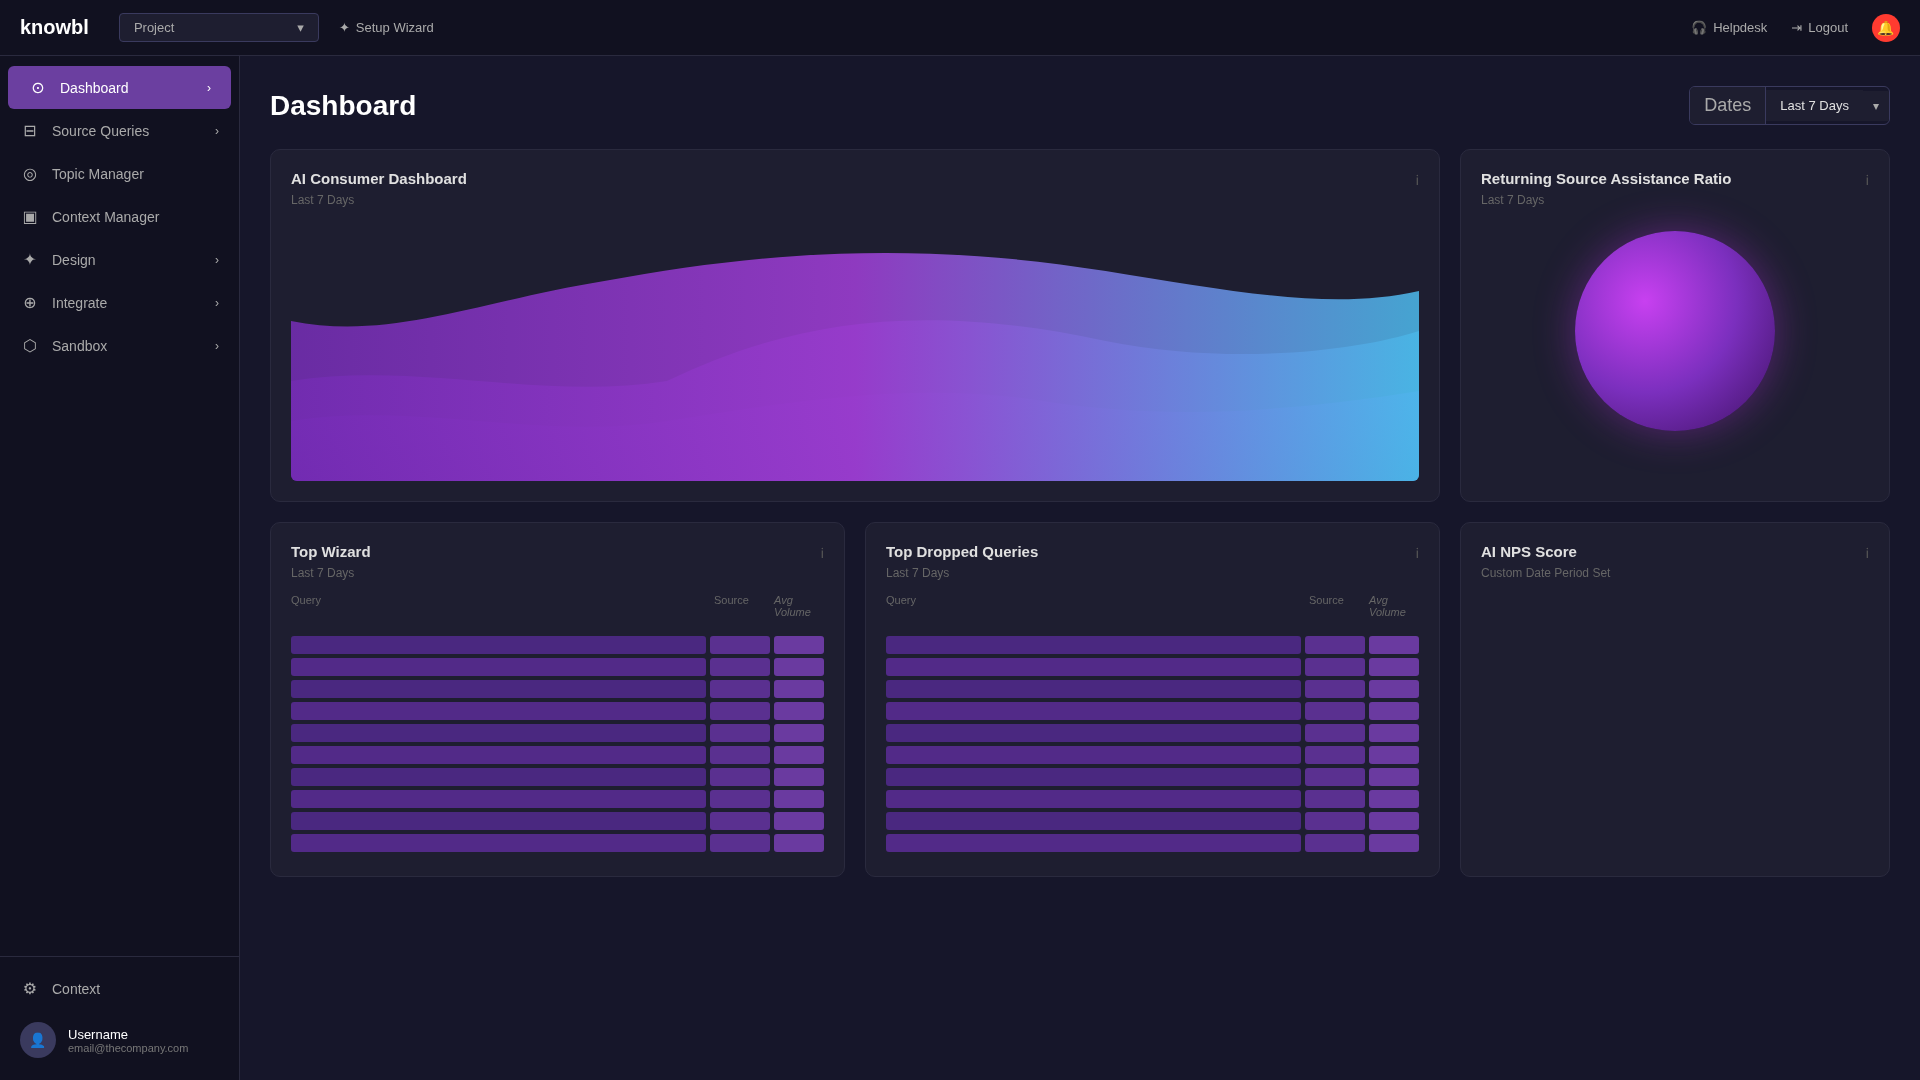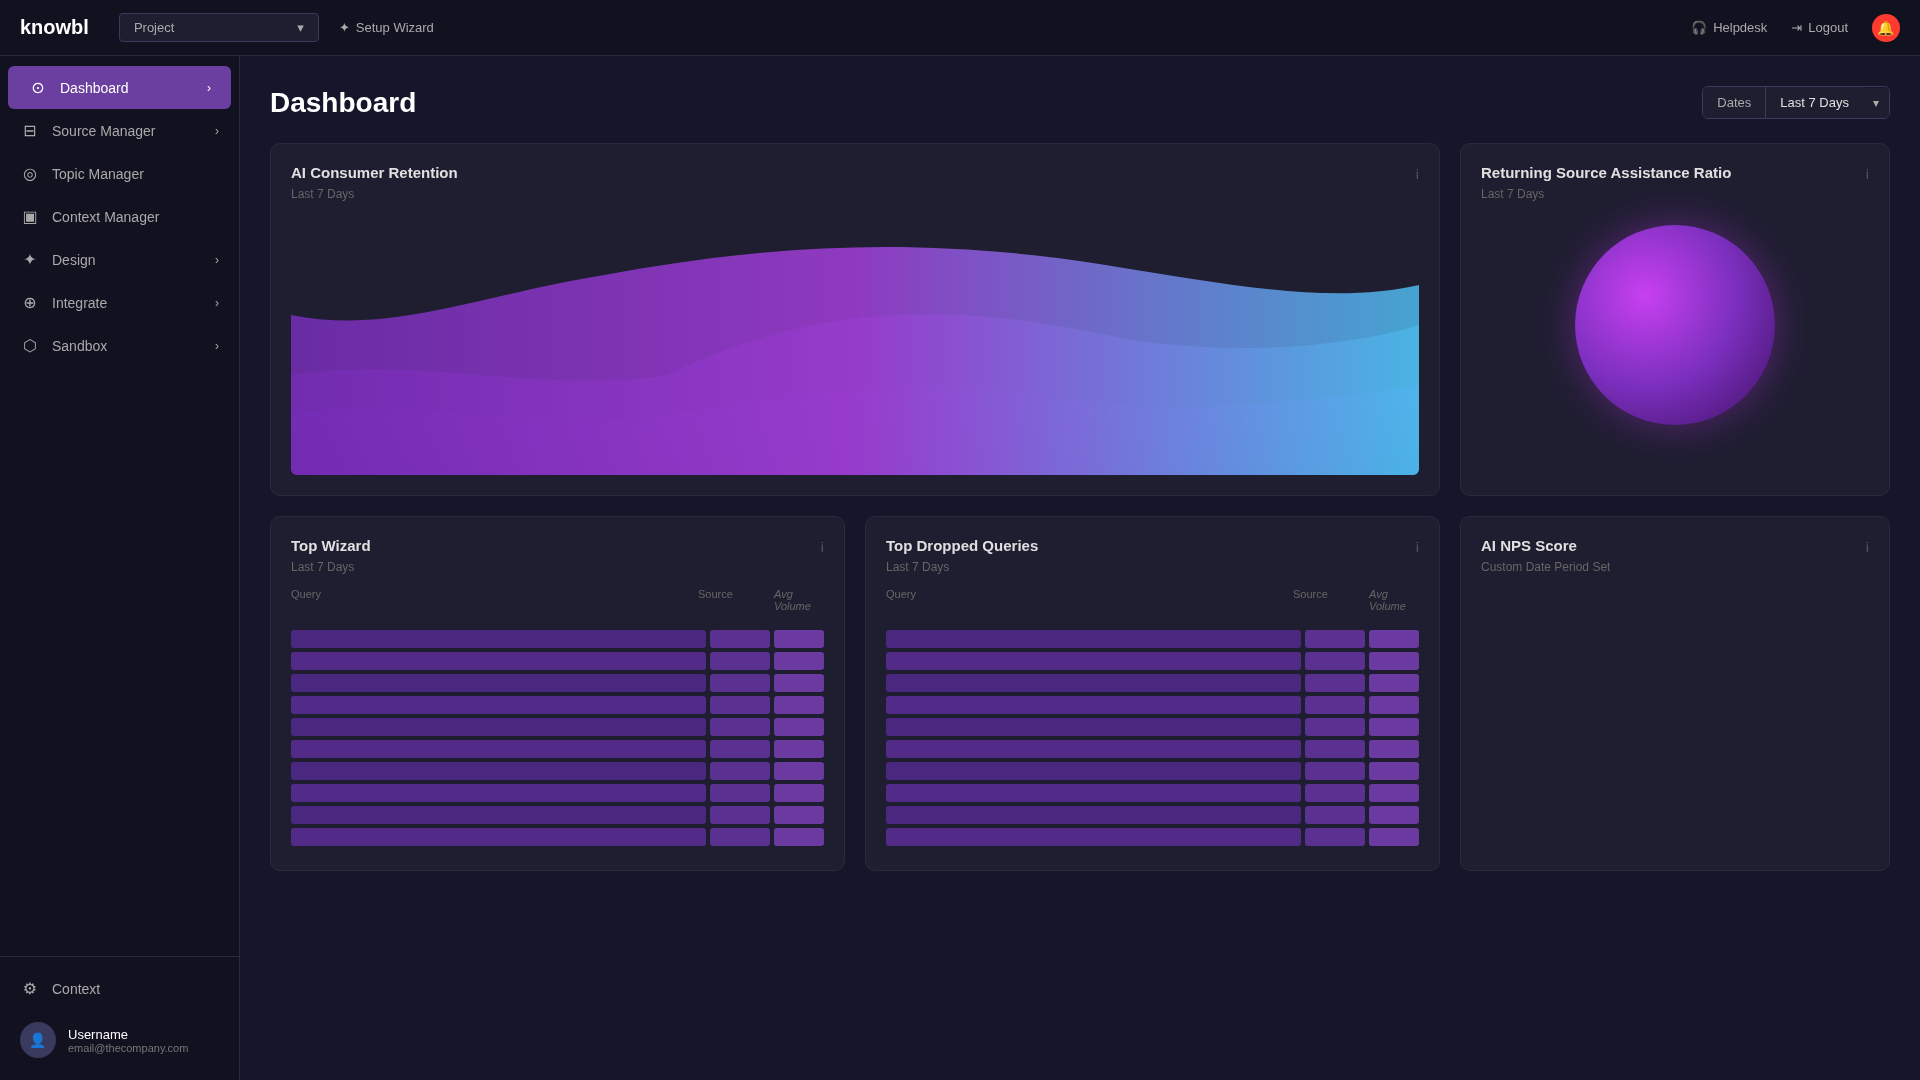--- a/index.html
+++ b/index.html
@@ -29,21 +29,21 @@
     .avatar { width: 36px; height: 36px; border-radius: 50%; background: #3a3a5e; display: flex; align-items: center; justify-content: center; color: #aaa; font-size: 14px; flex-shrink: 0; }
     .user-info { display: flex; flex-direction: column; }
     .user-name { font-size: 13px; color: #fff; font-weight: 500; }
     .user-email { font-size: 11px; color: #777; }
 
     
     .main { flex: 1; background: #16162a; overflow-y: auto; padding: 30px 30px 30px 30px; }
     .page-header { display: flex; align-items: center; justify-content: space-between; margin-bottom: 24px; }
     .page-title { font-size: 28px; font-weight: 600; color: #fff; }
     .date-filter { display: flex; align-items: center; gap: 0; border: 1px solid #3a3a5e; border-radius: 6px; overflow: hidden; }
-    .date-label { background: #1e1e30; padding: 8px 14px; font-size: 13px; color: #aaa; border-right: 1px solid #3a3a5e; }
+    .date-label { background: #1e1e30; padding: 8px 14px; font-size: 18px; color: #aaa; border-right: 1px solid #3a3a5e; }
     .date-value { background: #1e1e30; padding: 8px 14px; font-size: 13px; color: #e0e0e0; }
     .date-chevron { background: #1e1e30; padding: 8px 10px; font-size: 12px; color: #aaa; cursor: pointer; }
 
     
     .cards-row { display: grid; grid-template-columns: 1fr 430px; gap: 20px; margin-bottom: 20px; }
     .card { background: #1e1e30; border-radius: 10px; padding: 20px; border: 1px solid #2a2a3e; }
     .card-header { display: flex; align-items: flex-start; justify-content: space-between; margin-bottom: 4px; }
     .card-title { font-size: 15px; font-weight: 600; color: #e0e0e0; }
     .card-subtitle { font-size: 12px; color: #666; margin-bottom: 14px; }
     .info-icon { color: #555; cursor: pointer; font-size: 14px; }
@@ -62,21 +62,21 @@
     
     .table-rows { margin-top: 8px; }
     .trow { display: flex; gap: 4px; margin-bottom: 4px; align-items: center; }
     .trow-query { flex: 1; height: 18px; background: #4a2880; border-radius: 3px; }
     .trow-source { width: 60px; height: 18px; background: #5a3090; border-radius: 3px; }
     .trow-vol { width: 50px; height: 18px; background: #6a3aa0; border-radius: 3px; }
 
     
     .nps-score { display: flex; align-items: center; justify-content: center; height: 160px; font-size: 52px; font-weight: 700; color: #9b59e0; letter-spacing: 2px; }
 
-    .col-headers { display: flex; gap: 16px; margin-bottom: 18px; font-size: 11px; color: #666; }
+    .col-headers { display: flex; gap: 0; margin-bottom: 18px; font-size: 11px; color: #666; }
     .col-q { flex: 1; }
     .col-s { width: 60px; }
     .col-v { width: 50px; font-style: italic; }
   </style>
 </head>
 <body>
 
 <nav class="top-nav">
   <span class="logo">knowbl</span>
   <div class="project-select">
@@ -105,21 +105,21 @@
 <div class="layout">
 
   <aside class="sidebar">
     <div class="sidebar-item active">
       <span class="sidebar-icon">⊙</span>
       <span>Dashboard</span>
       <span class="chevron">›</span>
     </div>
     <div class="sidebar-item">
       <span class="sidebar-icon">⊟</span>
-      <span>Source Manager</span>
+      <span>Source Queries</span>
       <span class="chevron">›</span>
     </div>
     <div class="sidebar-item">
       <span class="sidebar-icon">◎</span>
       <span>Topic Manager</span>
     </div>
     <div class="sidebar-item">
       <span class="sidebar-icon">▣</span>
       <span>Context Manager</span>
     </div>
@@ -161,21 +161,21 @@
         <span class="date-label">Dates</span>
         <span class="date-value">Last 7 Days</span>
         <span class="date-chevron">▾</span>
       </div>
     </div>
 
     <div class="cards-row">
 
       <div class="card">
         <div class="card-header">
-          <span class="card-title">AI Consumer Retention</span>
+          <span class="card-title">AI Consumer Dashboard</span>
           <span class="info-icon">ℹ</span>
         </div>
         <div class="card-subtitle">Last 7 Days</div>
         <div class="wave-chart">
           <svg viewBox="0 0 900 260" preserveAspectRatio="none" xmlns="http://www.w3.org/2000/svg">
             <defs>
               <linearGradient id="wave1grad" x1="0%" y1="0%" x2="100%" y2="0%">
                 <stop offset="0%" style="stop-color:#7b2fbe;stop-opacity:0.9"></stop>
                 <stop offset="50%" style="stop-color:#9b3dd0;stop-opacity:1"></stop>
                 <stop offset="100%" style="stop-color:#4fc3f7;stop-opacity:0.9"></stop>

